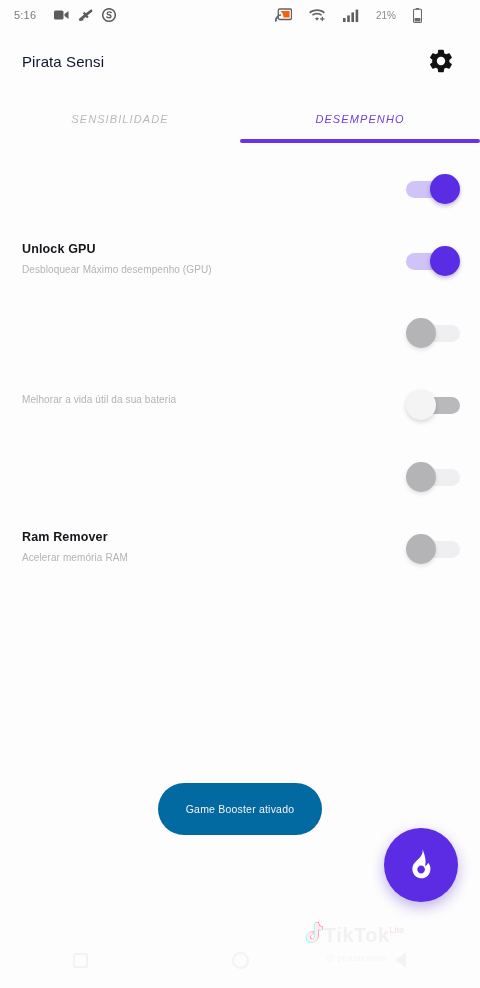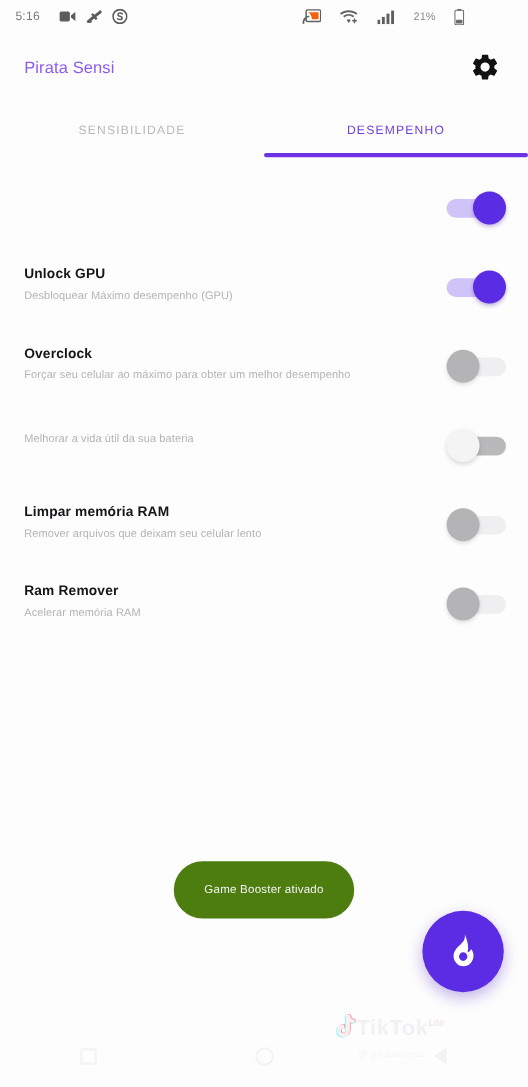--- a/index.html
+++ b/index.html
@@ -20,28 +20,28 @@
   .sb-left-icons { display:flex; align-items:center; gap:9px; margin-left:18px; }
   .sb-right { margin-left:auto; display:flex; align-items:center; gap:17px; }
   .sb-batt-text { font-size:10px; color:#8a8a8a; }
   .ic { display:inline-block; line-height:0; }
 
   
   .appbar {
     position:absolute; top:30px; left:0; width:480px; height:62px;
     display:flex; align-items:center; padding:0 22px;
   }
-  .app-title { font-size:15px; color:#8b5cf6; letter-spacing:.1px; }
+  .app-title { font-size:15px; color:#0f172a; letter-spacing:.1px; }
   .gear-btn { margin-left:auto; width:34px; height:34px; display:flex; align-items:center; justify-content:center; }
 
   
   .tabs { position:absolute; top:95px; left:0; width:480px; height:48px; display:flex; }
   .tab {
     flex:1; display:flex; align-items:center; justify-content:center;
-    font-size:11px; letter-spacing:1.1px; position:relative;
+    font-size:11px; letter-spacing:1.1px; position:relative;font-style:italic;
   }
   .tab.inactive { color:#b9b9b9; }
   .tab.active { color:#6f3fe0; }
   .tab-indicator {
     position:absolute; bottom:0; left:0; right:0; height:4px;
     background:#6d32e6; border-radius:2px;
   }
 
   
   .list { position:absolute; top:160px; left:0; width:480px; }
@@ -64,21 +64,21 @@
   .sw-on .track { left:0; background:#cfc3f7; }
   .sw-on .thumb { right:0; background:#5a2ce3; box-shadow:0 2px 4px rgba(60,20,160,.32); }
   .sw-off .track { right:0; background:#efeff1; }
   .sw-off .thumb { left:0; background:#b4b4b6; box-shadow:0 2px 4px rgba(0,0,0,.12); }
   .sw-offlight .track { right:0; background:#b9b9bb; }
   .sw-offlight .thumb { left:0; background:#f4f4f5; box-shadow:0 2px 5px rgba(0,0,0,.16); }
 
   
   .toast {
     position:absolute; left:158px; top:783px; width:164px; height:52px;
-    background:#4d7c0f; border-radius:26px;
+    background:#0369a1; border-radius:26px;
     display:flex; align-items:center; justify-content:center;
     color:#f3f3f3; font-size:10.5px; letter-spacing:.2px;
   }
 
   
   .fab {
     position:absolute; left:384px; top:828px; width:74px; height:74px;
     background:#5b2ce4; border-radius:50%;
     display:flex; align-items:center; justify-content:center;
     box-shadow:0 5px 14px rgba(70,25,190,.33);
@@ -197,45 +197,37 @@
         <div class="row-title">Unlock GPU</div>
         <div class="row-sub">Desbloquear Máximo desempenho (GPU)</div>
       </div>
       <div class="switch sw-on">
         <span class="track"></span>
         <span class="thumb"></span>
       </div>
     </div>
 
     <div class="row">
-      <div class="row-texts">
-        <div class="row-title">Overclock</div>
-        <div class="row-sub">Forçar seu celular ao máximo para obter um melhor desempenho</div>
-      </div>
       <div class="switch sw-off">
         <span class="track"></span>
         <span class="thumb"></span>
       </div>
     </div>
 
     <div class="row">
       <div class="row-texts">
         <div class="row-sub">Melhorar a vida útil da sua bateria</div>
       </div>
       <div class="switch sw-offlight">
         <span class="track"></span>
         <span class="thumb"></span>
       </div>
     </div>
 
     <div class="row">
-      <div class="row-texts">
-        <div class="row-title">Limpar memória RAM</div>
-        <div class="row-sub">Remover arquivos que deixam seu celular lento</div>
-      </div>
       <div class="switch sw-off">
         <span class="track"></span>
         <span class="thumb"></span>
       </div>
     </div>
 
     <div class="row">
       <div class="row-texts">
         <div class="row-title">Ram Remover</div>
         <div class="row-sub">Acelerar memória RAM</div>

